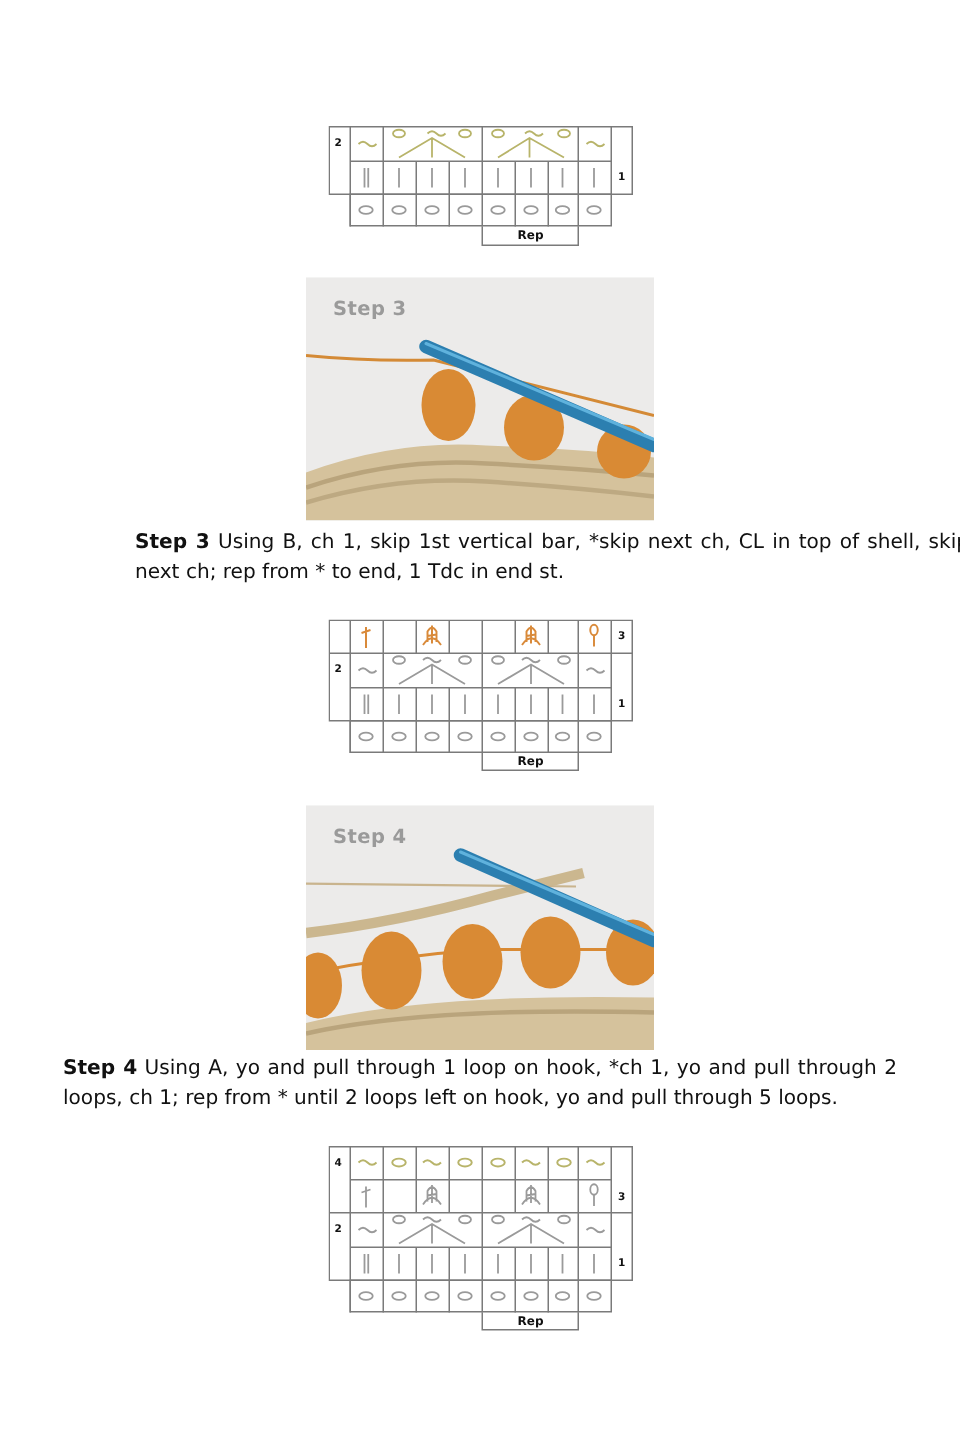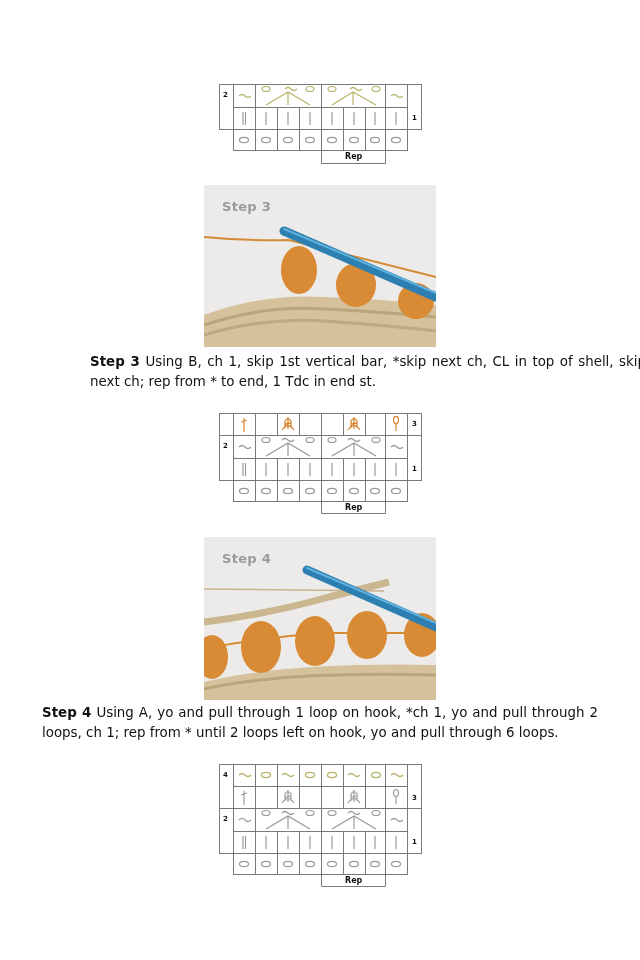--- a/index.html
+++ b/index.html
@@ -185,21 +185,21 @@
     <ellipse cx="218" cy="98" rx="18" ry="22" fill="#d98a34"></ellipse>
 
     <path d="M103 33 L232 90" stroke="#2c7fb0" stroke-width="9" stroke-linecap="round"></path>
     <path d="M103 31 L232 86" stroke="#5fb2dd" stroke-width="2" stroke-linecap="round"></path>
   </svg>
   <span class="step-label">Step 4</span>
 </div>
 
 <div class="para" style="top:703px;">
   <b>Step 4</b>
-  <span>Using A, yo and pull through 1 loop on hook, *ch 1, yo and pull through 2 loops, ch 1; rep from * until 2 loops left on hook, yo and pull through 6 loops.</span>
+  <span>Using A, yo and pull through 1 loop on hook, *ch 1, yo and pull through 2 loops, ch 1; rep from * until 2 loops left on hook, yo and pull through 5 loops.</span>
 </div>
 
 <div class="chart" style="left:219px;top:764px;">
   <svg width="205" height="126" viewBox="0 0 205 126">
     <g stroke="#7a7a7a" stroke-width="1" fill="none">
       <rect x="0.5" y="0.5" width="202" height="89"></rect>
       <line x1="14.5" y1="0.5" x2="14.5" y2="111"></line>
       <line x1="188.5" y1="0.5" x2="188.5" y2="90"></line>
       <line x1="14.5" y1="22.5" x2="188.5" y2="22.5"></line>
       <line x1="0.5" y1="44.5" x2="202.5" y2="44.5"></line>

